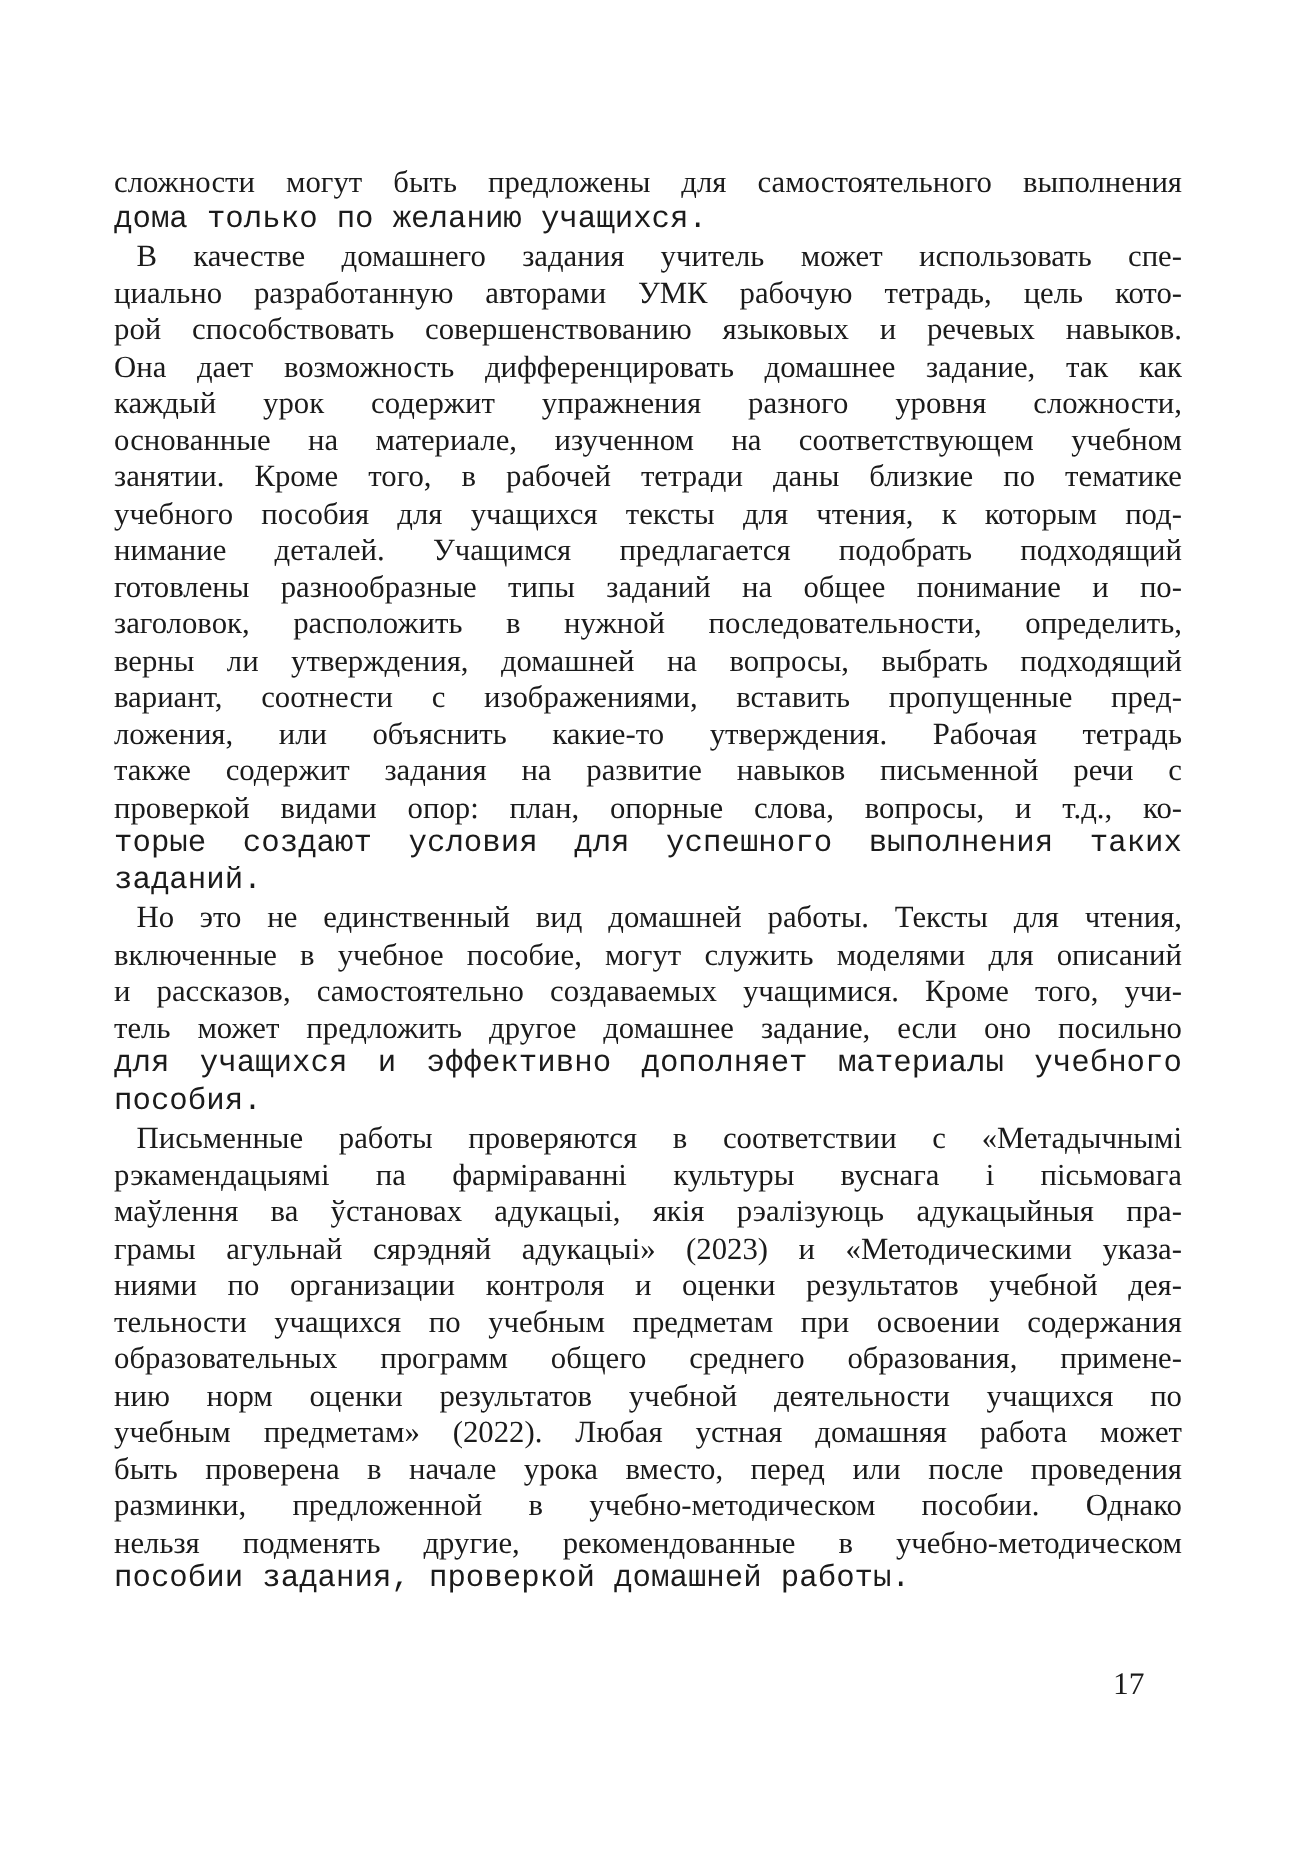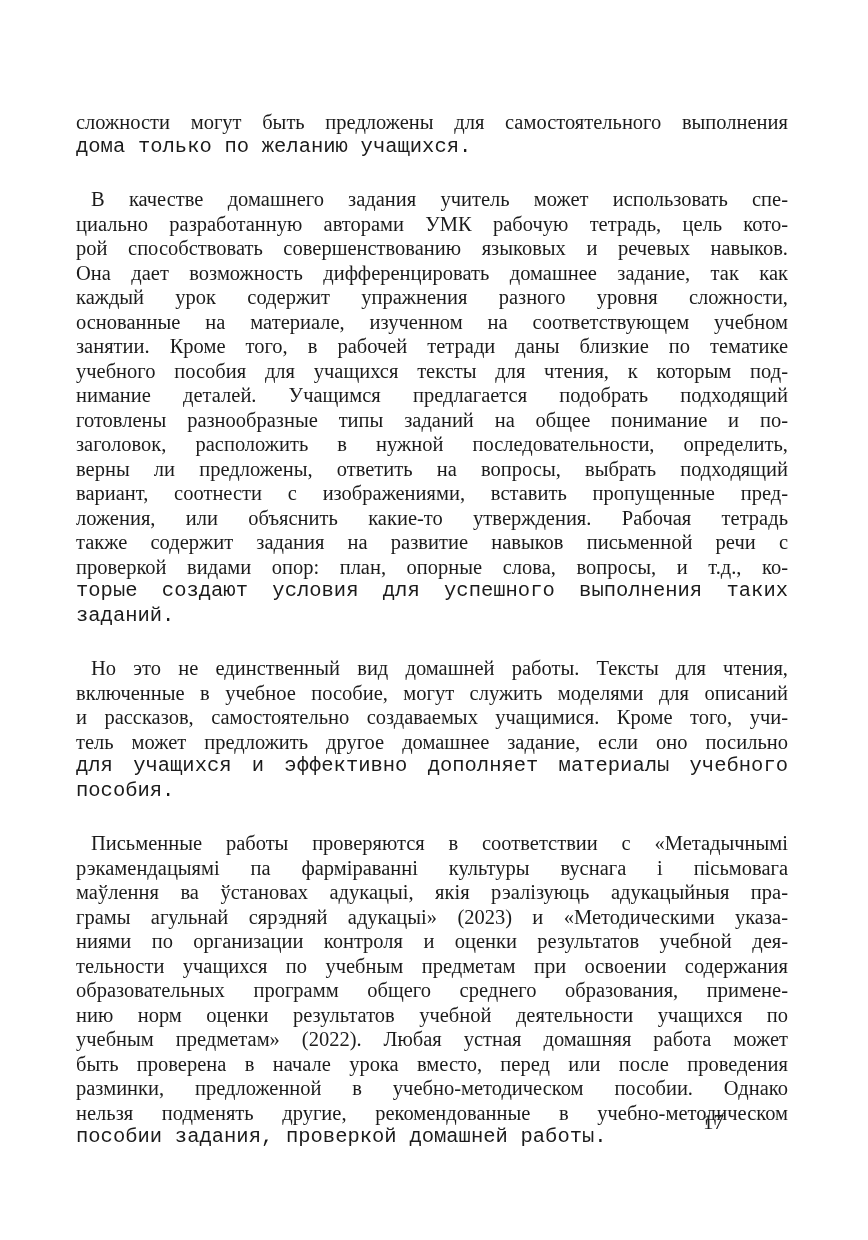--- a/index.html
+++ b/index.html
@@ -29,28 +29,27 @@
     text-align-last: justify;
     hyphens: none;
     word-spacing: 0.02em;
   }
   .line.last {
     text-align-last: left;
     font-family: Liberation Mono, monospace;
   }
   .line.indent {
     text-indent: 15px;
-    margin-top: 28px;
   }
   .page-number {
     position: absolute;
     left: 703px;
     top: 1110px;
     width: 60px;
-    text-align: left;
+    text-align: right;
     font-size: 21px;
     line-height: 24px;
   }
 </style>
 </head>
 <body>
 
 <div class="page">
   <div class="text-block">
       <div class="line">сложности могут быть предложены для самостоятельного выполнения</div>
@@ -59,21 +58,21 @@
       <div class="line">циально разработанную авторами УМК рабочую тетрадь, цель кото-</div>
       <div class="line">рой способствовать совершенствованию языковых и речевых навыков.</div>
       <div class="line">Она дает возможность дифференцировать домашнее задание, так как</div>
       <div class="line">каждый урок содержит упражнения разного уровня сложности,</div>
       <div class="line">основанные на материале, изученном на соответствующем учебном</div>
       <div class="line">занятии. Кроме того, в рабочей тетради даны близкие по тематике</div>
       <div class="line">учебного пособия для учащихся тексты для чтения, к которым под-</div>
       <div class="line">нимание деталей. Учащимся предлагается подобрать подходящий</div>
       <div class="line">готовлены разнообразные типы заданий на общее понимание и по-</div>
       <div class="line">заголовок, расположить в нужной последовательности, определить,</div>
-      <div class="line">верны ли предложены, ответить на вопросы, выбрать подходящий</div>
+      <div class="line">верны ли утверждения, домашней на вопросы, выбрать подходящий</div>
       <div class="line">вариант, соотнести с изображениями, вставить пропущенные пред-</div>
       <div class="line">ложения, или объяснить какие-то утверждения. Рабочая тетрадь</div>
       <div class="line">также содержит задания на развитие навыков письменной речи с</div>
       <div class="line">проверкой видами опор: план, опорные слова, вопросы, и т.д., ко-</div>
       <div class="line last">торые создают условия для успешного выполнения таких заданий.</div>
       <div class="line indent">Но это не единственный вид домашней работы. Тексты для чтения,</div>
       <div class="line">включенные в учебное пособие, могут служить моделями для описаний</div>
       <div class="line">и рассказов, самостоятельно создаваемых учащимися. Кроме того, учи-</div>
       <div class="line">тель может предложить другое домашнее задание, если оно посильно</div>
       <div class="line last">для учащихся и эффективно дополняет материалы учебного пособия.</div>

